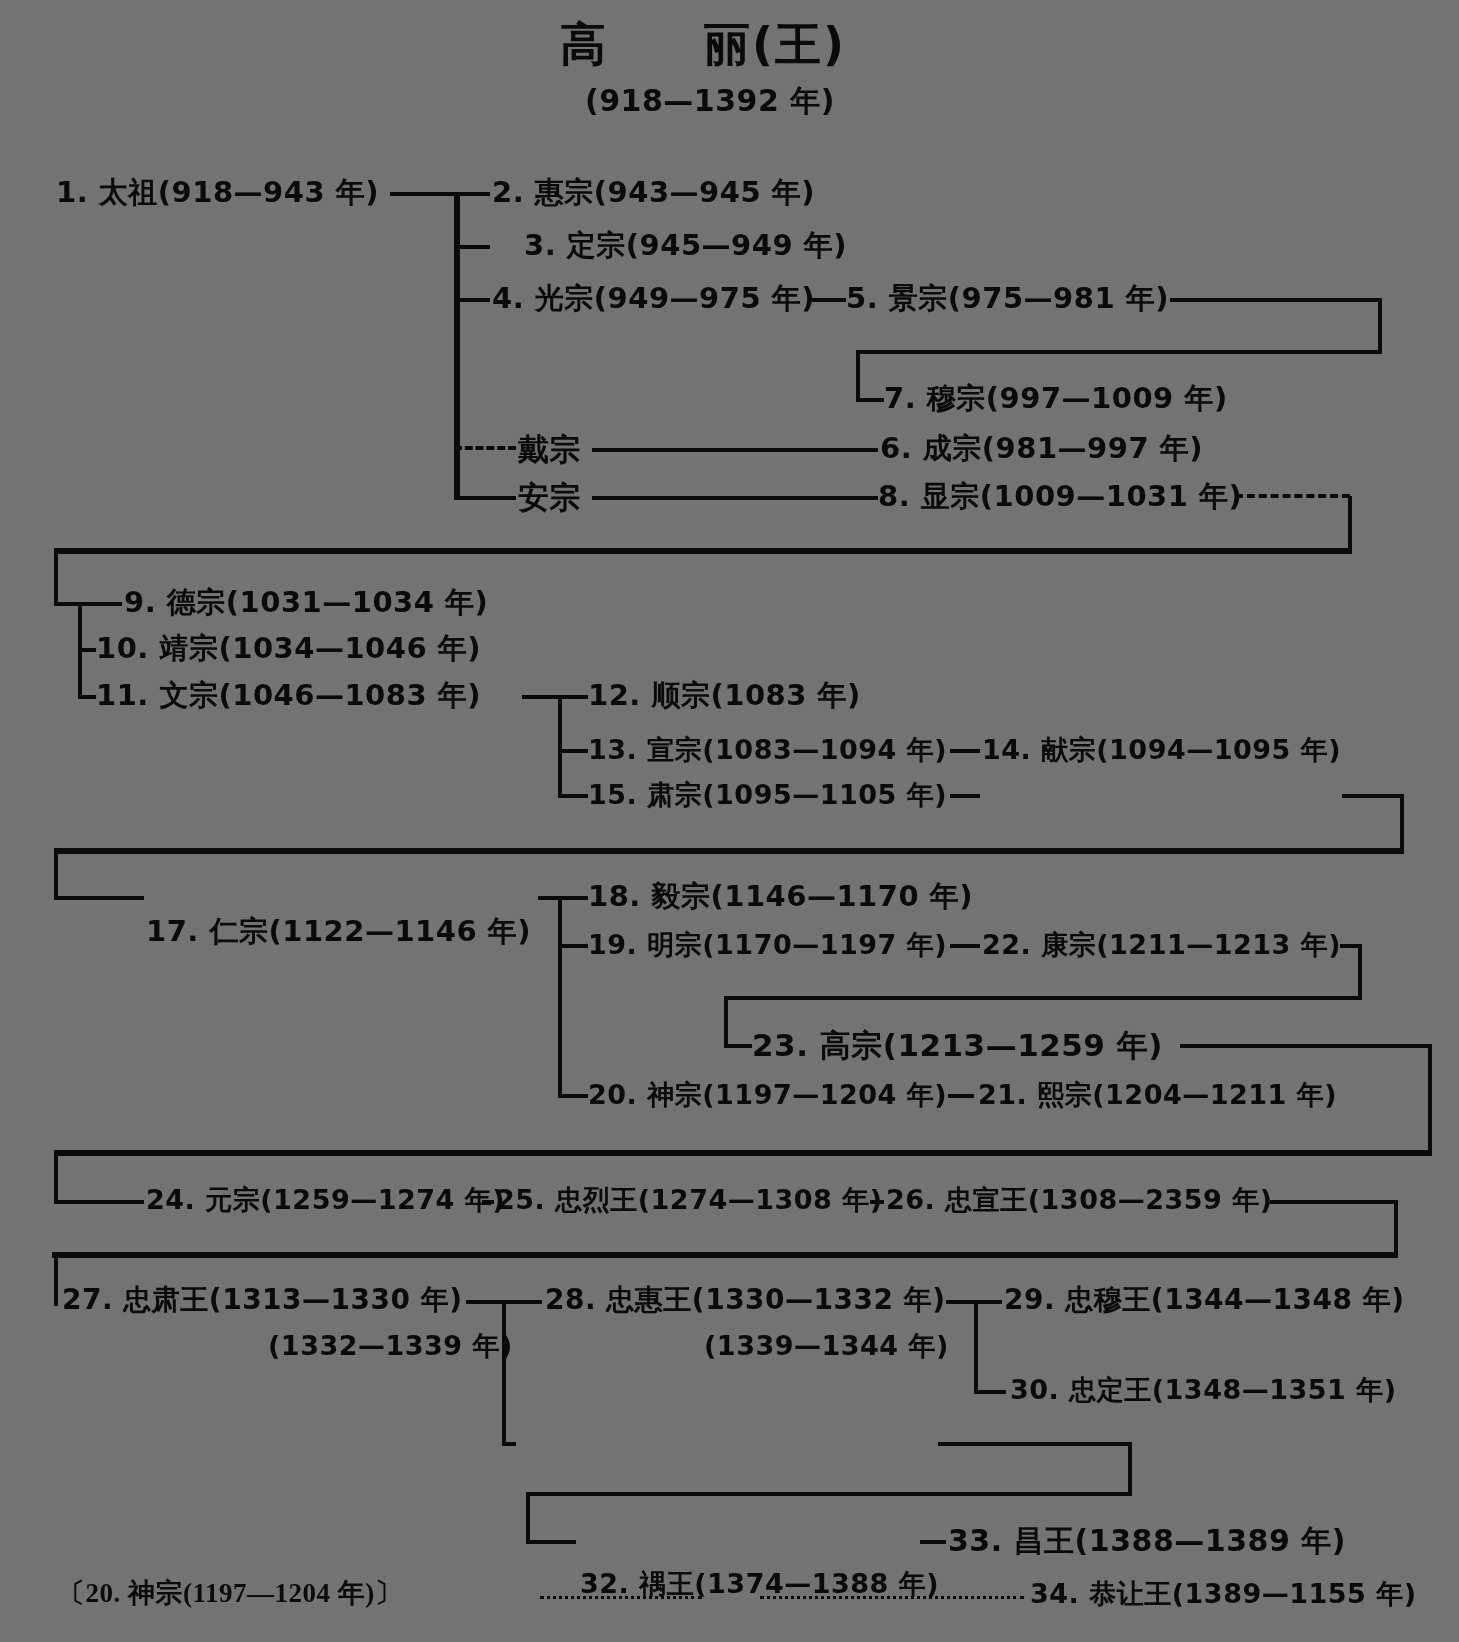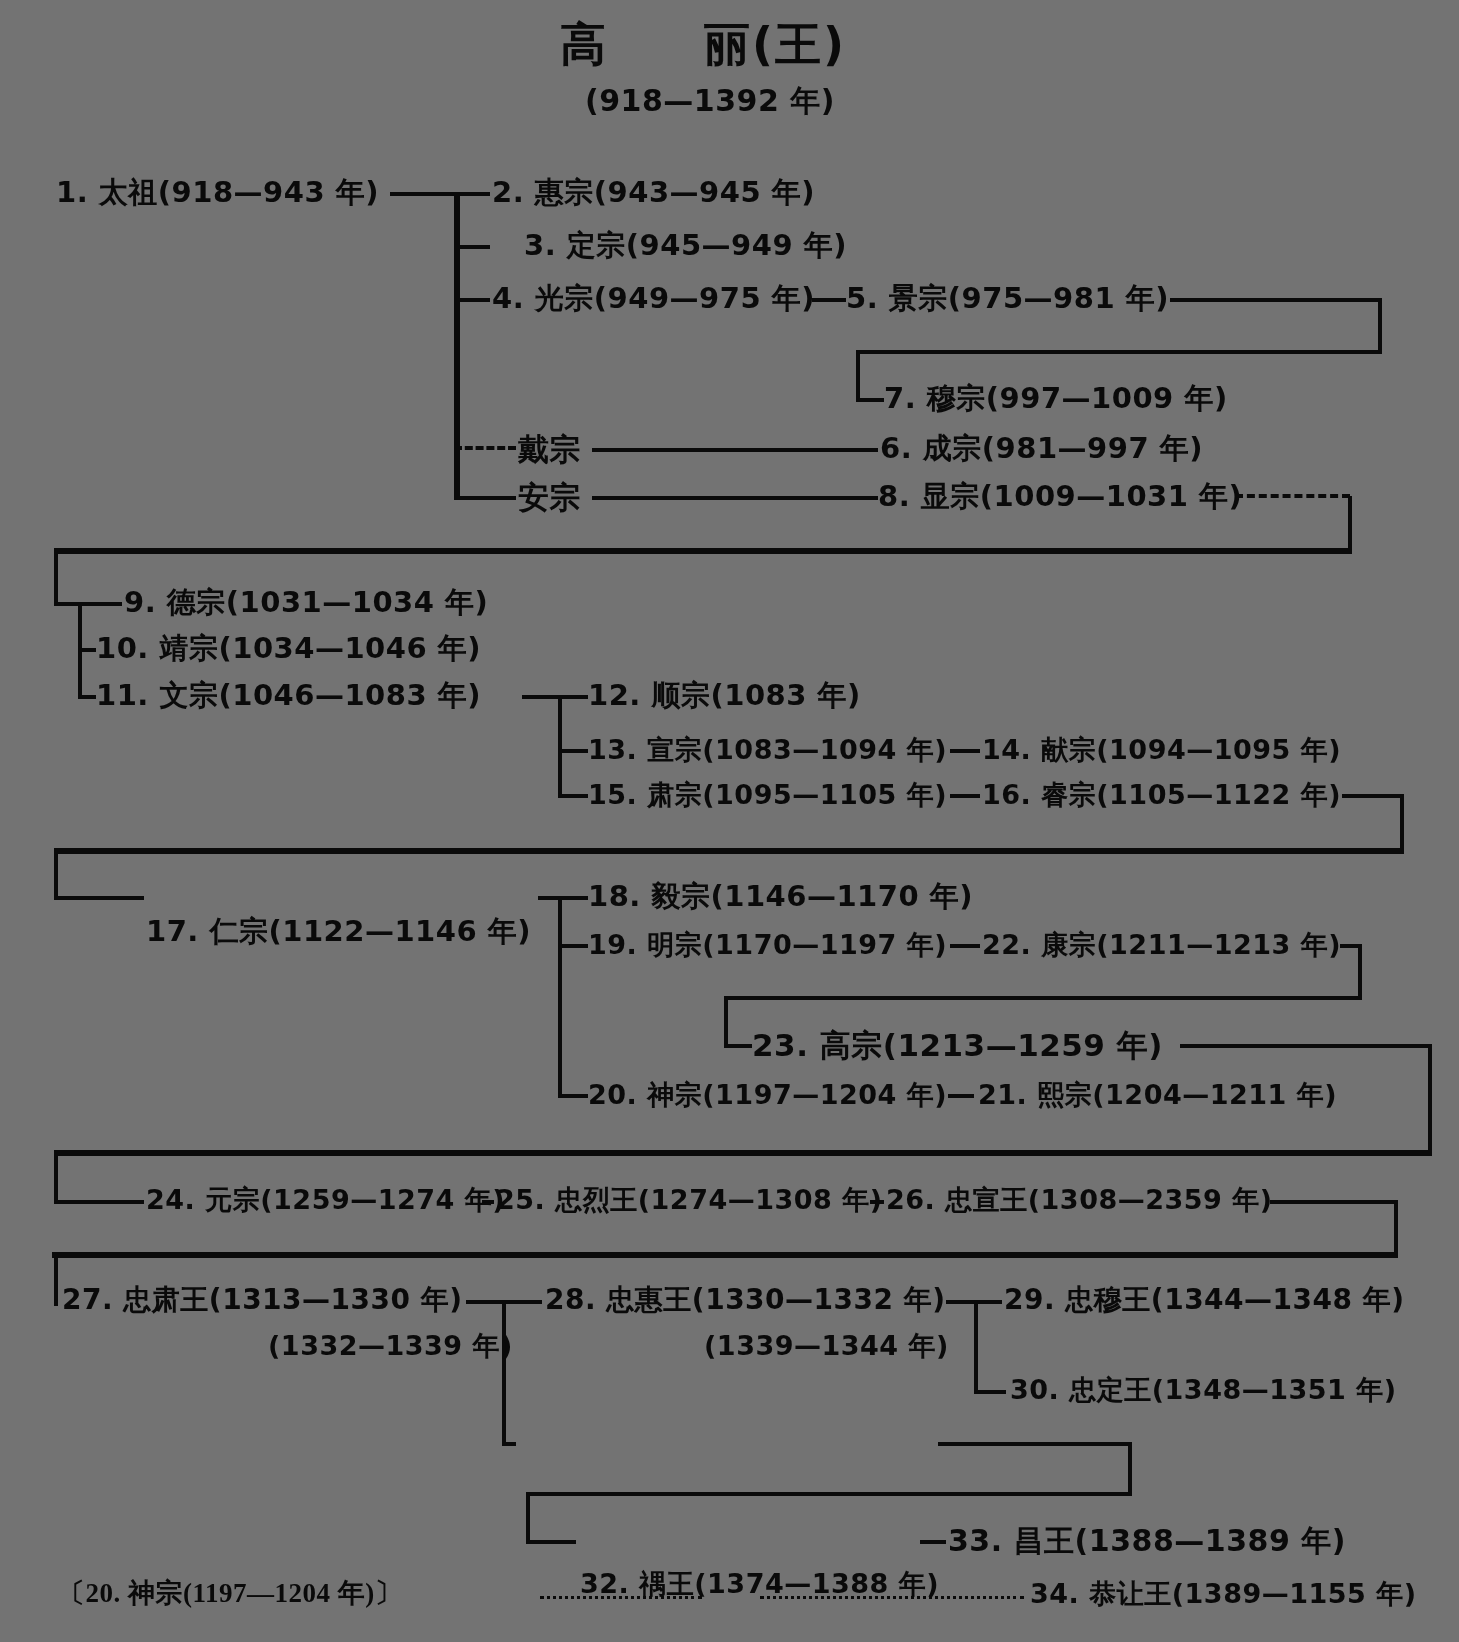--- a/index.html
+++ b/index.html
@@ -118,21 +118,20 @@
   <div class="txt" style="left:880px;top:432px;font-size:29px;">6. 成宗(981—997 年)</div>
   <div class="txt" style="left:518px;top:480px;font-size:31px;">安宗</div>
   <div class="txt" style="left:878px;top:480px;font-size:29px;">8. 显宗(1009—1031 年)</div>
   <div class="txt" style="left:124px;top:586px;font-size:29px;">9. 德宗(1031—1034 年)</div>
   <div class="txt" style="left:96px;top:632px;font-size:29px;">10. 靖宗(1034—1046 年)</div>
   <div class="txt" style="left:96px;top:679px;font-size:29px;">11. 文宗(1046—1083 年)</div>
   <div class="txt" style="left:588px;top:679px;font-size:29px;">12. 顺宗(1083 年)</div>
   <div class="txt" style="left:588px;top:734px;font-size:27px;">13. 宣宗(1083—1094 年)</div>
   <div class="txt" style="left:982px;top:734px;font-size:27px;">14. 献宗(1094—1095 年)</div>
   <div class="txt" style="left:588px;top:779px;font-size:27px;">15. 肃宗(1095—1105 年)</div>
-  <div class="txt" style="left:982px;top:779px;font-size:27px;">16. 睿宗(1105—1122 年)</div>
   <div class="txt" style="left:146px;top:880px;font-size:29px;margin-top:35px;">17. 仁宗(1122—1146 年)</div>
   <div class="txt" style="left:588px;top:880px;font-size:29px;">18. 毅宗(1146—1170 年)</div>
   <div class="txt" style="left:588px;top:929px;font-size:27px;">19. 明宗(1170—1197 年)</div>
   <div class="txt" style="left:982px;top:929px;font-size:27px;">22. 康宗(1211—1213 年)</div>
   <div class="txt" style="left:752px;top:1028px;font-size:31px;">23. 高宗(1213—1259 年)</div>
   <div class="txt" style="left:588px;top:1079px;font-size:27px;">20. 神宗(1197—1204 年)</div>
   <div class="txt" style="left:978px;top:1079px;font-size:27px;">21. 熙宗(1204—1211 年)</div>
   <div class="txt" style="left:146px;top:1184px;font-size:27px;">24. 元宗(1259—1274 年)</div>
   <div class="txt" style="left:496px;top:1184px;font-size:27px;">25. 忠烈王(1274—1308 年)</div>
   <div class="txt" style="left:886px;top:1184px;font-size:27px;">26. 忠宣王(1308—2359 年)</div>

